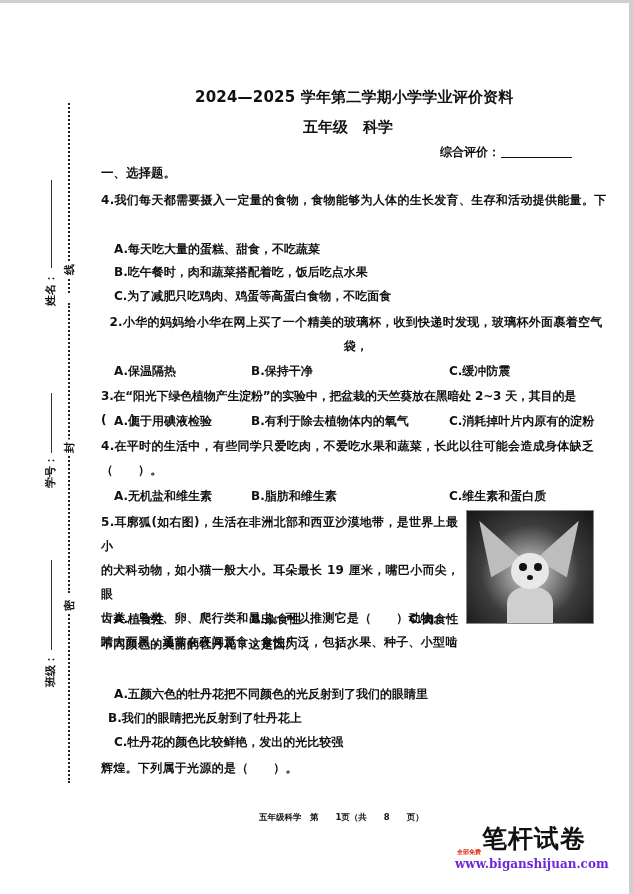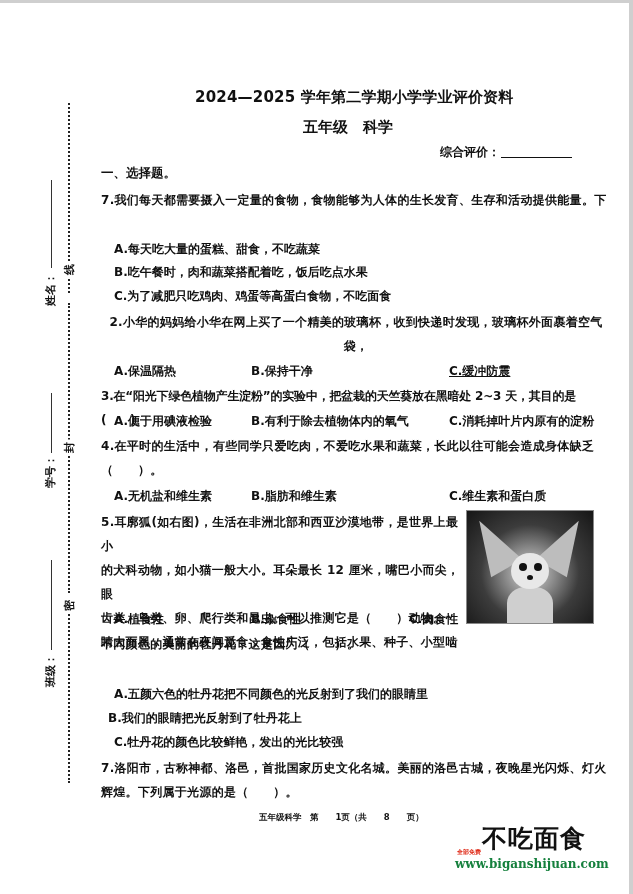--- a/index.html
+++ b/index.html
@@ -55,21 +55,21 @@
   .fox .ear.r { left:80px; transform:rotate(30deg); }
   .fox .face { position:absolute; left:44px; top:42px; width:38px; height:36px; border-radius:50%; background:#e8e8e8; }
   .fox .eye { position:absolute; top:52px; width:8px; height:8px; border-radius:50%; background:#111; }
   .fox .eye.l { left:52px; } .fox .eye.r { left:67px; }
   .fox .nose { position:absolute; left:60px; top:64px; width:6px; height:5px; border-radius:50%; background:#111; }
   .fox .body { position:absolute; left:40px; top:76px; width:46px; height:40px; border-radius:40% 40% 0 0; background:#cfcfcf; }
 
   .footer { position:absolute; left:259px; top:812px; font-size:8.5px; font-weight:bold; word-spacing:14px; }
   .wm-cn { position:absolute; left:482px; top:822px; font-size:25px; font-weight:bold; letter-spacing:1px; color:#111; }
   .wm-tag { position:absolute; left:457px; top:848px; font-size:6px; color:#e0301e; font-weight:bold; }
-  .wm-url { position:absolute; left:455px; top:857px; font-family:"DejaVu Serif", serif; font-size:12px; font-weight:bold; color:#15803d; }
+  .wm-url { position:absolute; left:455px; top:857px; font-family:"DejaVu Serif", serif; font-size:12px; font-weight:bold; color:#6d28d9; }
 </style>
 </head>
 <body>
 
 <div class="frame-top"></div>
 <div class="frame-right"></div>
 
 <div class="dotline" style="top:103px;height:190px;"></div>
 <div class="dotline" style="top:303px;height:140px;"></div>
 <div class="dotline" style="top:453px;height:140px;"></div>
@@ -86,51 +86,51 @@
 <div class="side-label" style="top:663px;left:34px;">班级：</div>
 
 <div class="title">2024—2025 学年第二学期小学学业评价资料</div>
 <div class="subtitle">五年级　科学</div>
 <div class="eval">综合评价：</div>
 <div class="eval-line"></div>
 
 <div class="section">一、选择题。</div>
 
 <div class="q" style="top:188px;">
-  <div>7.我们每天都需要摄入一定量的食物，食物能够为人体的生长发育、生存和活动提供能量。下</div>
+  <div>4.我们每天都需要摄入一定量的食物，食物能够为人体的生长发育、生存和活动提供能量。下</div>
 </div>
 <div class="opt" style="left:114px;top:241px;">A.每天吃大量的蛋糕、甜食，不吃蔬菜</div>
 <div class="opt" style="left:114px;top:264px;">B.吃午餐时，肉和蔬菜搭配着吃，饭后吃点水果</div>
 <div class="opt" style="left:114px;top:288px;">C.为了减肥只吃鸡肉、鸡蛋等高蛋白食物，不吃面食</div>
 
 <div class="q" style="top:310px;text-align:center;">
   <div>2.小华的妈妈给小华在网上买了一个精美的玻璃杯，收到快递时发现，玻璃杯外面裹着空气袋，</div>
 </div>
 <div class="opt" style="left:114px;top:363px;">A.保温隔热</div>
 <div class="opt" style="left:251px;top:363px;">B.保持干净</div>
-<div class="opt" style="left:449px;top:363px;text-decoration:underline;">C.缓冲防震</div>
+<div class="opt" style="left:449px;top:363px;">C.缓冲防震</div>
 
 <div class="q" style="top:384px;letter-spacing:-0.2px;">
   <div>3.在“阳光下绿色植物产生淀粉”的实验中，把盆栽的天竺葵放在黑暗处 2~3 天，其目的是(　　)。</div>
 </div>
 <div class="opt" style="left:114px;top:413px;text-align:right;">A.便于用碘液检验</div>
 <div class="opt" style="left:251px;top:413px;">B.有利于除去植物体内的氧气</div>
 <div class="opt" style="left:449px;top:413px;">C.消耗掉叶片内原有的淀粉</div>
 
 <div class="q" style="top:434px;">
   <div>4.在平时的生活中，有些同学只爱吃肉，不爱吃水果和蔬菜，长此以往可能会造成身体缺乏</div>
   <div>（　　）。</div>
 </div>
 <div class="opt" style="left:114px;top:488px;">A.无机盐和维生素</div>
 <div class="opt" style="left:251px;top:488px;">B.脂肪和维生素</div>
 <div class="opt" style="left:449px;top:488px;">C.维生素和蛋白质</div>
 
 <div class="q" style="top:510px;width:360px;">
   <div>5.耳廓狐(如右图)，生活在非洲北部和西亚沙漠地带，是世界上最小</div>
-  <div>的犬科动物，如小猫一般大小。耳朵最长 12 厘米，嘴巴小而尖，眼</div>
+  <div>的犬科动物，如小猫一般大小。耳朵最长 19 厘米，嘴巴小而尖，眼</div>
   <div>齿类、鸟类、卵、爬行类和昆虫。可以推测它是（　　）动物。</div>
   <div>睛大而黑，通常在夜间觅食，食性广泛，包括水果、种子、小型啮</div>
 </div>
 <div class="opt" style="left:114px;top:611px;">A.植食性</div>
 <div class="opt" style="left:251px;top:611px;">B.杂食性</div>
 <div class="opt" style="left:409px;top:611px;">C.肉食性</div>
 
 <div class="fox">
   <div class="ear l"></div>
     <div class="ear r"></div>
@@ -142,21 +142,20 @@
 </div>
 
 <div class="q" style="top:632px;">
   <div>不同颜色的美丽的牡丹花，这是因为（　　）。</div>
 </div>
 <div class="opt" style="left:114px;top:686px;">A.五颜六色的牡丹花把不同颜色的光反射到了我们的眼睛里</div>
 <div class="opt" style="left:108px;top:710px;">B.我们的眼睛把光反射到了牡丹花上</div>
 <div class="opt" style="left:114px;top:734px;">C.牡丹花的颜色比较鲜艳，发出的光比较强</div>
 
 <div class="q" style="top:756px;">
-  <div>7.洛阳市，古称神都、洛邑，首批国家历史文化名城。美丽的洛邑古城，夜晚星光闪烁、灯火</div>
   <div>辉煌。下列属于光源的是（　　）。</div>
 </div>
 
 <div class="footer">五年级科学　第 1页（共 8 页）</div>
 
-<div class="wm-cn">不吃面食</div>
+<div class="wm-cn">笔杆试卷</div>
 <div class="wm-tag">全部免费</div>
 <div class="wm-url">www.biganshijuan.com</div>
 
 </body></html>

